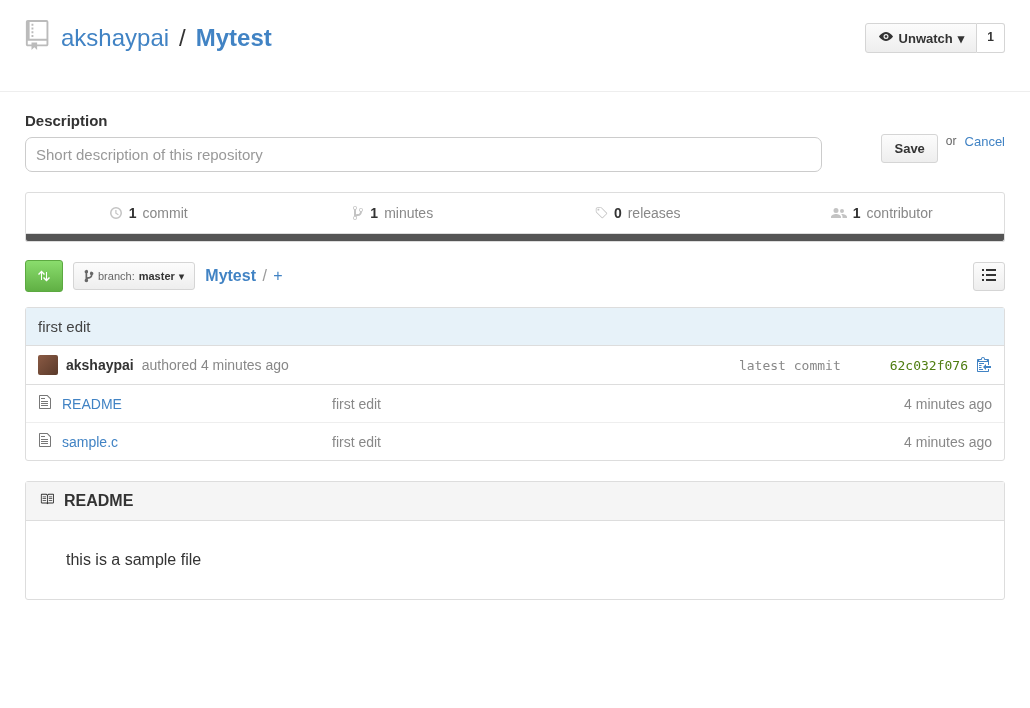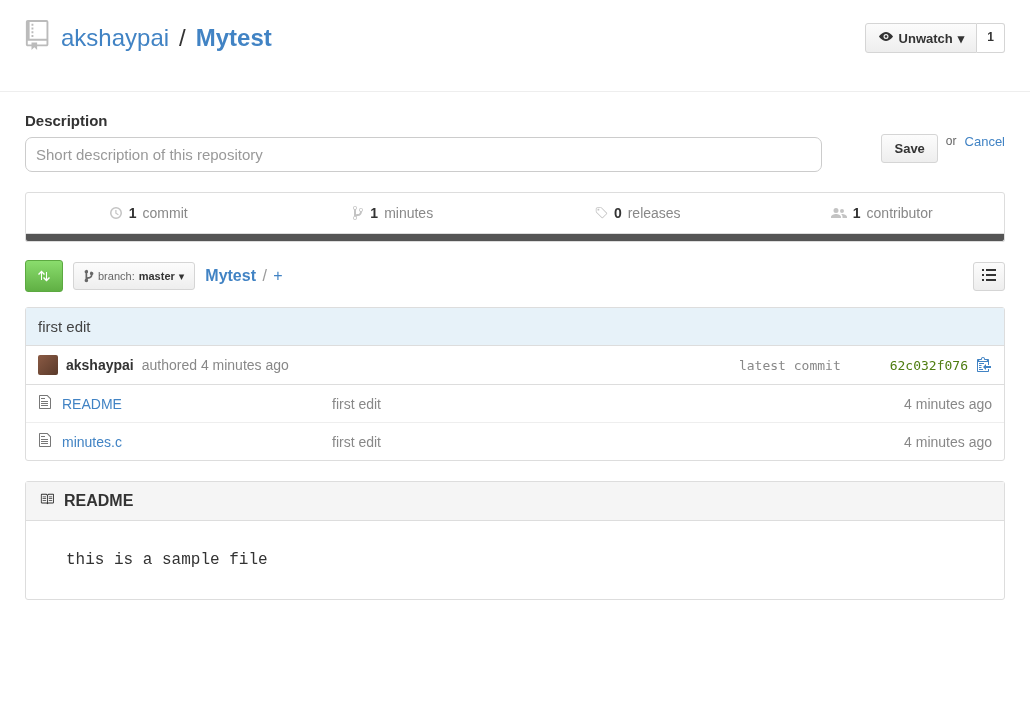--- a/index.html
+++ b/index.html
@@ -57,21 +57,21 @@
 
   .file-row { display:flex; align-items:center; padding:9px 12px; border-bottom:1px solid #eee; font-size:14px; }
   .file-row:last-child { border-bottom:none; }
   .file-row .ficon { color:#777; margin-right:10px; flex-shrink:0; }
   .file-row .fname { width:270px; }
   .file-row .fmsg { flex:1; color:#888; }
   .file-row .fdate { color:#888; }
 
   .readme-box { border:1px solid #ddd; border-radius:3px; }
   .readme-head { background:#f5f5f5; border-bottom:1px solid #ddd; padding:10px 12px; font-weight:700; font-size:16px; display:flex; align-items:center; gap:8px; }
-  .readme-body { padding:30px 40px; font-family: Liberation Mono, monospace; font-size:16px; color:#333; }
+  .readme-body { padding:30px 40px; font-family: Liberation Sans, sans-serif; font-size:16px; color:#333; }
 
 </style>
 </head>
 <body>
 
 <div class="container">
 
   <div class="top-row">
     <div class="repo-title">
       <span class="repo-icon">
@@ -199,21 +199,21 @@
       <span class="fname"><a href="#">README</a></span>
       <span class="fmsg">first edit</span>
       <span class="fdate">4 minutes ago</span>
     </div>
     <div class="file-row">
       <span class="ficon">
         <svg width="14" height="16" viewBox="0 0 12 16">
             <path fill="currentColor" d="M6 5H2V4h4v1zM2 8h7V7H2v1zm0 2h7V9H2v1zm0 2h7v-1H2v1zm10-7.5V14c0 .55-.45 1-1 1H1c-.55 0-1-.45-1-1V2c0-.55.45-1 1-1h7.5L12 4.5zM11 5L8 2H1v12h10V5z"></path>
           </svg>
       </span>
-      <span class="fname"><a href="#">minutes.c</a></span>
+      <span class="fname"><a href="#">sample.c</a></span>
       <span class="fmsg">first edit</span>
       <span class="fdate">4 minutes ago</span>
     </div>
   </div>
 
   <div class="readme-box">
     <div class="readme-head">
       <span>
         <svg width="18" height="14" viewBox="0 0 16 16">
             <path fill="#333" d="M3 5h4v1H3V5zm0 3h4V7H3v1zm0 2h4V9H3v1zm11-5h-4v1h4V5zm0 2h-4v1h4V7zm0 2h-4v1h4V9zm2-6v9c0 .55-.45 1-1 1H9.5l-1 1-1-1H2c-.55 0-1-.45-1-1V3c0-.55.45-1 1-1h5.5l1 1 1-1H15c.55 0 1 .45 1 1zM8 4L7 3H2v9h6V4zm7-1H10L9 4v8h6V3z"></path>

